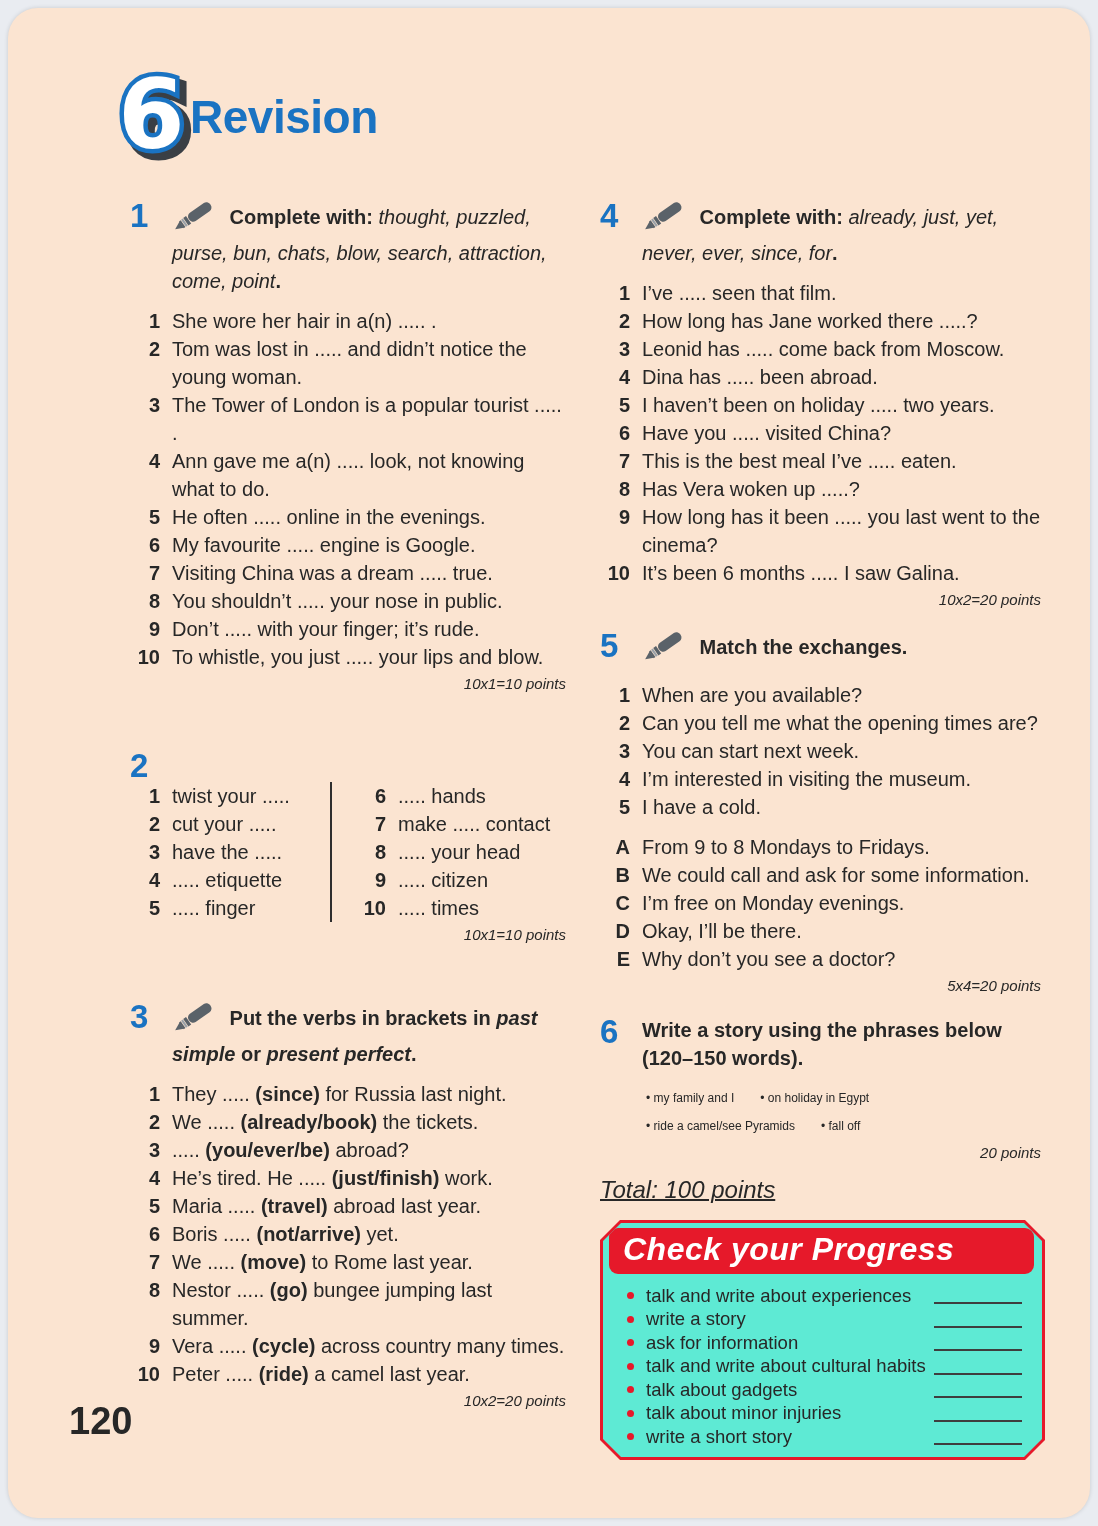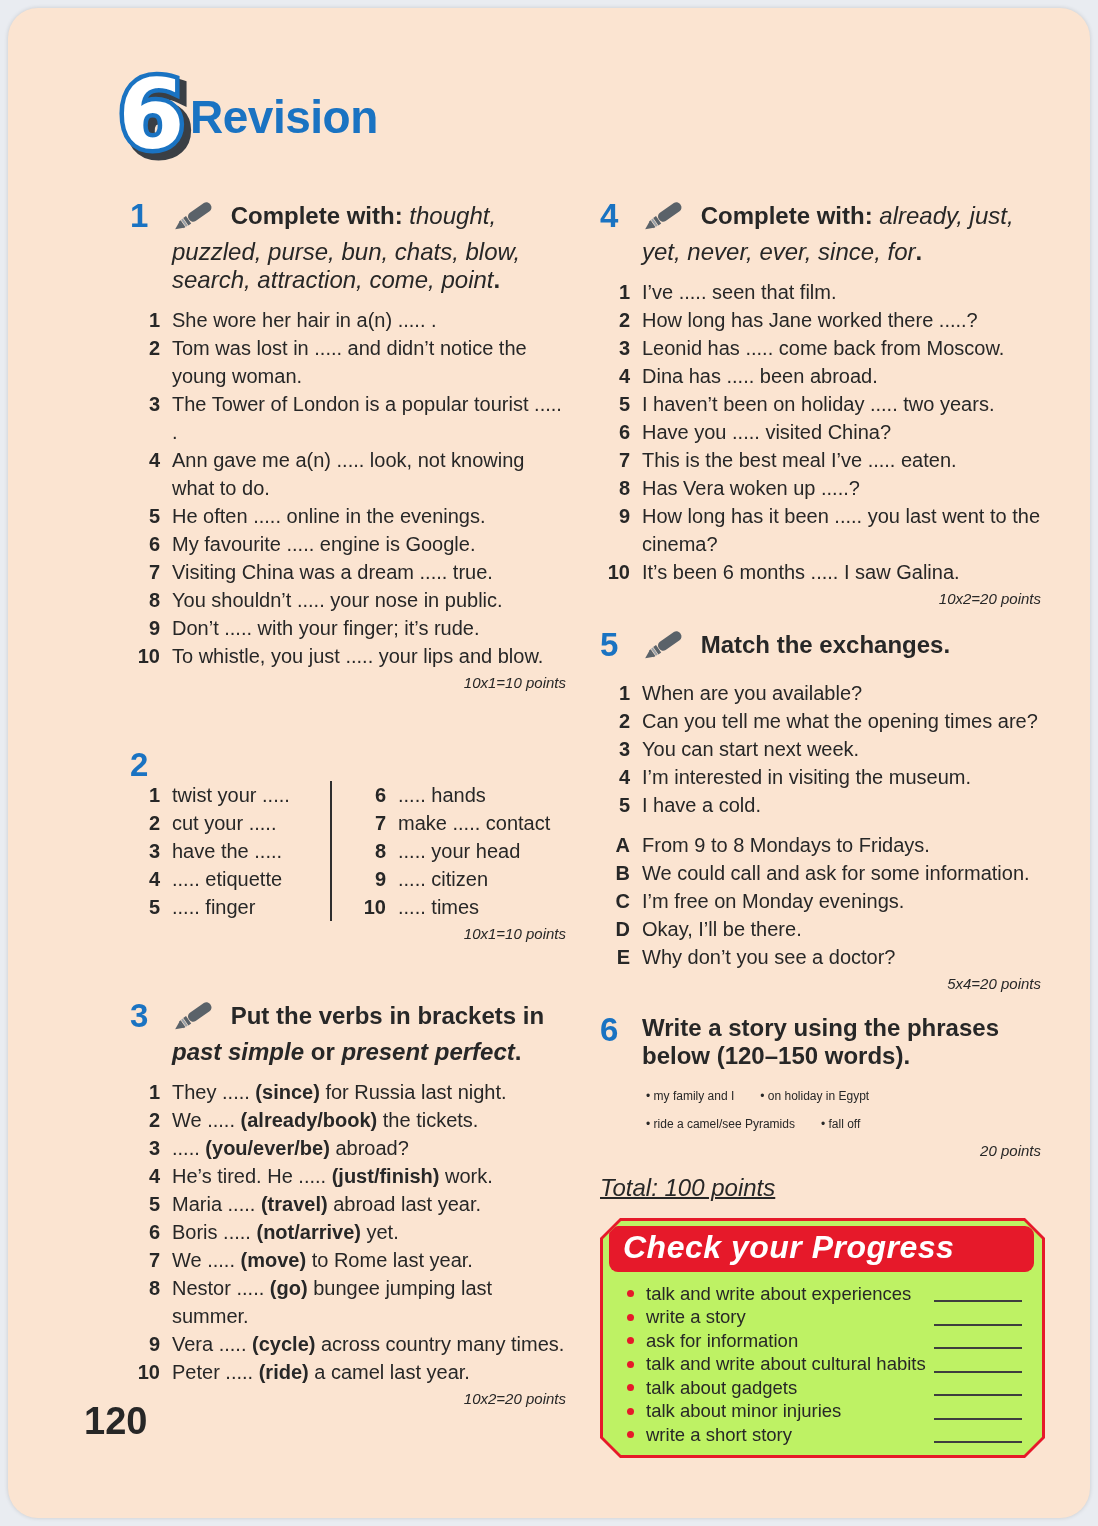--- a/index.html
+++ b/index.html
@@ -24,21 +24,21 @@
   .col{position:absolute;top:192px;}
   .col-left{left:122px;width:440px;}
   .col-right{left:592px;width:445px;}
   .col-left .exercise{margin-bottom:54px;}
   .col-right .exercise{margin-bottom:18px;}
 
   .ex-head{display:flex;align-items:flex-start;}
   .ex-num{
     flex:0 0 42px;font-size:33px;line-height:32px;font-weight:700;color:#1a73c2;
   }
-  .ex-title{flex:1;font-size:24px;line-height:28px;margin-bottom:12px;}
+  .ex-title{flex:1;font-size:20px;line-height:28px;margin-bottom:12px;}
   .pen-wrap{display:inline-block;vertical-align:-8px;margin-right:8px;}
 
   .ex-items{font-size:20px;line-height:28px;}
   .item-row{display:flex;align-items:flex-start;}
   .item-num{flex:0 0 30px;text-align:right;font-weight:700;margin-right:12px;}
   .item-text{flex:1;}
 
   .points{
     font-size:15px;font-style:italic;text-align:right;
     padding-right:4px;line-height:25px;
@@ -62,21 +62,21 @@
   .bullet-phrase{margin-right:26px;white-space:nowrap;}
   .bullet-phrase::before{content:"\2022\00a0";}
 
   
   .check-box-outer{
     position:relative;width:445px;height:240px;margin-top:14px;
     background:#e6192a;
     clip-path:polygon(20px 0,calc(100% - 20px) 0,100% 20px,100% calc(100% - 20px),calc(100% - 20px) 100%,20px 100%,0 calc(100% - 20px),0 20px);
   }
   .check-box-inner{
-    position:absolute;inset:3px;background:#bef264;
+    position:absolute;inset:3px;background:#5eead4;
     clip-path:polygon(18px 0,calc(100% - 18px) 0,100% 18px,100% calc(100% - 18px),calc(100% - 18px) 100%,18px 100%,0 calc(100% - 18px),0 18px);
   }
   .check-banner{
     margin:5px 8px 8px 6px;background:#e6192a;border-radius:9px;
     color:#ffffff;font-size:32px;font-weight:700;font-style:italic;
     padding:3px 14px 6px;letter-spacing:0.5px;
   }
   .progress-items{padding:2px 20px 0 24px;}
   .progress-row{display:flex;align-items:center;height:23.5px;font-size:18.5px;}
   .progress-bullet{
@@ -87,21 +87,21 @@
     margin-left:auto;width:88px;height:15px;border-bottom:2px solid #3e3e3e;
   }
   .ratings{
     display:flex;align-items:baseline;gap:30px;padding:6px 0 0 26px;
     color:#e6192a;font-weight:800;font-size:25px;
   }
   .rating{display:flex;align-items:baseline;gap:10px;}
   .rating-checks{font-family:"DejaVu Sans",sans-serif;font-size:24px;letter-spacing:2px;}
 
   .page-number{
-    position:absolute;left:76px;top:1392px;
+    position:absolute;left:61px;top:1392px;
     font-size:38px;font-weight:600;color:#272727;
   }
 </style>
 </head>
 <body>
 
 <div class="page">
 
   <div class="unit-badge">
     <svg width="110" height="120" viewBox="0 0 110 120">

